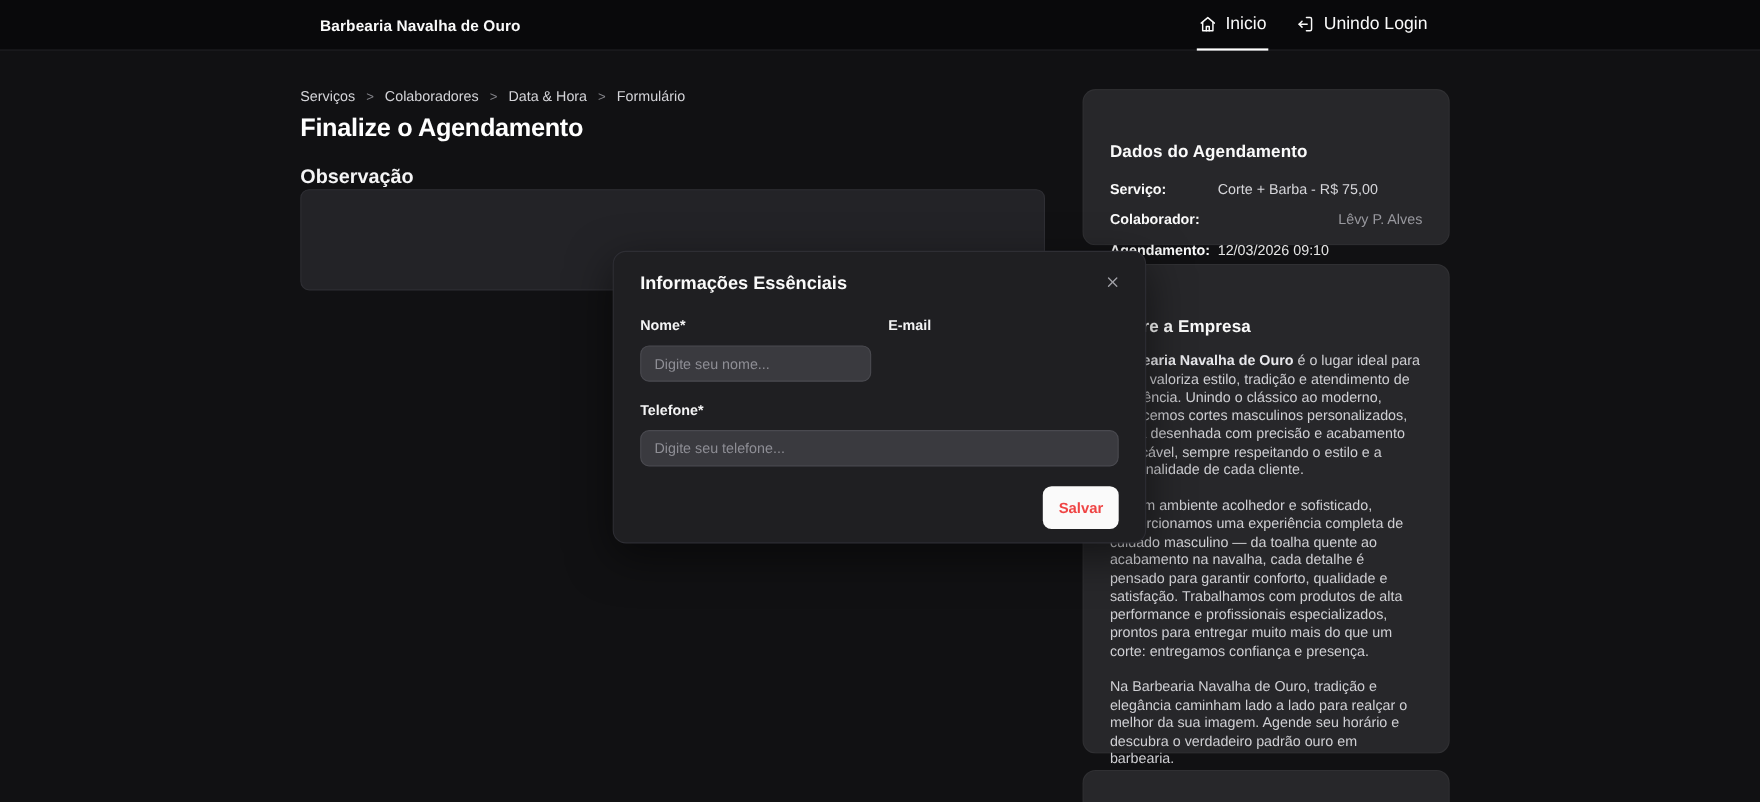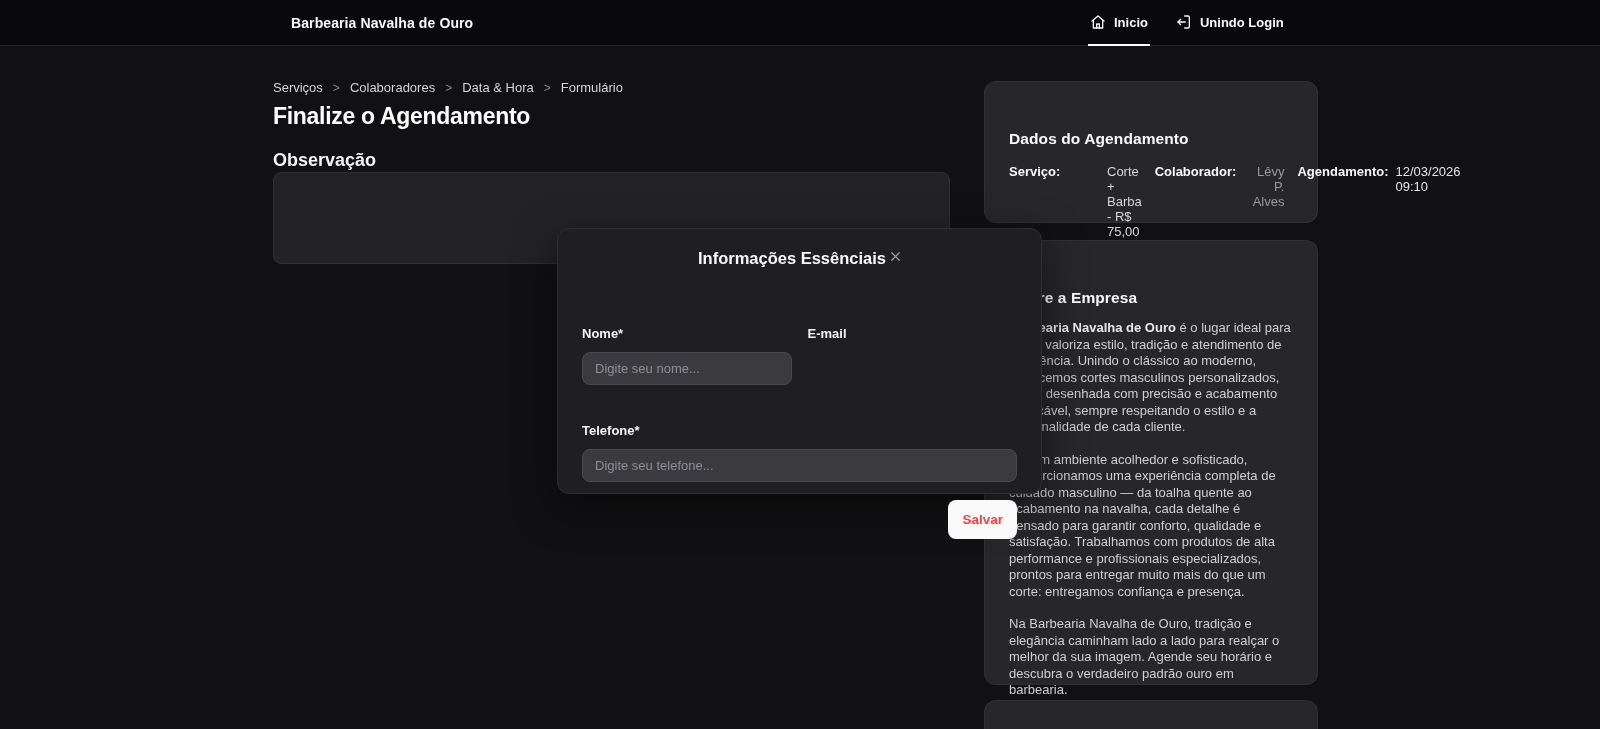--- a/index.html
+++ b/index.html
@@ -18,21 +18,21 @@
     background: #09090b; border-bottom: 1px solid #232327;
   }
   .brand {
     position: absolute; left: 291px; top: 0; height: 46px;
     display: flex; align-items: center;
     font-size: 14px; font-weight: 700; letter-spacing: .1px; cursor: pointer;
   }
   .nav { position: absolute; left: 1088px; top: 0; height: 46px; display: flex; gap: 24px; }
   .nav-item {
     display: flex; align-items: center; gap: 8px; height: 100%;
-    font-size: 13px; font-weight: 700; color: #fafafa; cursor: pointer;
+    font-size: 16px; font-weight: 400; color: #fafafa; cursor: pointer;
     border-bottom: 2px solid transparent; padding: 0 2px;
   }
   .nav-item.active { border-bottom-color: #ffffff; }
   .nav-item svg { display: block; }
 
   
   .breadcrumb {
     position: absolute; left: 273px; top: 80px;
     display: flex; align-items: center; gap: 10px;
     font-size: 13px; color: #d4d4d8; justify-content: center;
@@ -54,50 +54,50 @@
   }
 
   
   .card {
     position: absolute; left: 984px; width: 334px;
     background: #27272a; border: 1px solid rgba(255,255,255,.045);
     border-radius: 12px; padding: 20px 24px;
   }
   .card h2 { font-size: 15.5px; font-weight: 700; color: #fafafa; letter-spacing: .1px; margin-top: 28px; }
   .card-booking { top: 81px; height: 142px; }
-  .booking-rows { margin-top: 16px; display: flex; flex-direction: row; gap: 13px; }
+  .booking-rows { margin-top: 16px; display: flex; flex-direction: column; gap: 13px; }
   .booking-row { display: grid; grid-template-columns: 98px 1fr; font-size: 13px; }
   .booking-row .rl { font-weight: 700; color: #fafafa; }
   .booking-row .rv0 { color: #d6d6da; }
   .booking-row .rv1 { color: #98989e; text-align: right; }
   .booking-row .rv2 { color: #e5e5e5; }
   .card-about { top: 240px; height: 445px; }
   .card-about h2 { margin-bottom: 13px; }
   .card-about p { font-size: 13px; line-height: 16.5px; color: #cfcfd3; }
   .card-about p + p { margin-top: 16px; }
   .card-about strong { color: #e8e8ec; font-weight: 700; }
   .card-products { top: 700px; height: 90px; }
 
   
   .modal {
     position: absolute; left: 557px; top: 228px; width: 485px; height: 266px;
     background: #1f1f22; border: 1px solid #2e2e34; border-radius: 12px;
     padding: 20px 24px; box-shadow: 0 12px 40px rgba(0,0,0,.5);
   }
-  .modal-head { display: flex; align-items: flex-start; justify-content: center; }
+  .modal-head { display: flex; align-items: flex-start; justify-content: space-between; }
   .modal-title { font-size: 16.5px; font-weight: 600; color: #fafafa; }
   .modal-close {
     background: none; border: none; cursor: pointer; color: #9f9fa5;
     padding: 2px; margin: -2px -4px 0 0; line-height: 0;
   }
   .fields-grid {
     margin-top: 20px; display: grid; grid-template-columns: 1fr 1fr; column-gap: 16px;
   }
   .field label {
-    display: block; font-size: 13px; font-weight: 700; color: #f4f4f5; margin-bottom: 11px; margin-top: 38px;
+    display: block; font-size: 13px; font-weight: 700; color: #f4f4f5; margin-bottom: 11px;
   }
   .field input {
     width: 100%; height: 33px; border-radius: 8px;
     background: #3a3a3f; border: 1px solid #4a4a50;
     padding: 0 12px; color: #e4e4e7; outline: none;
     font: 13px "Liberation Sans", sans-serif;
   }
   .field input::placeholder { color: #8e8e95; }
   .field-full { margin-top: 18px; }
   .modal-footer { margin-top: 18px; display: flex; justify-content: flex-end; }

